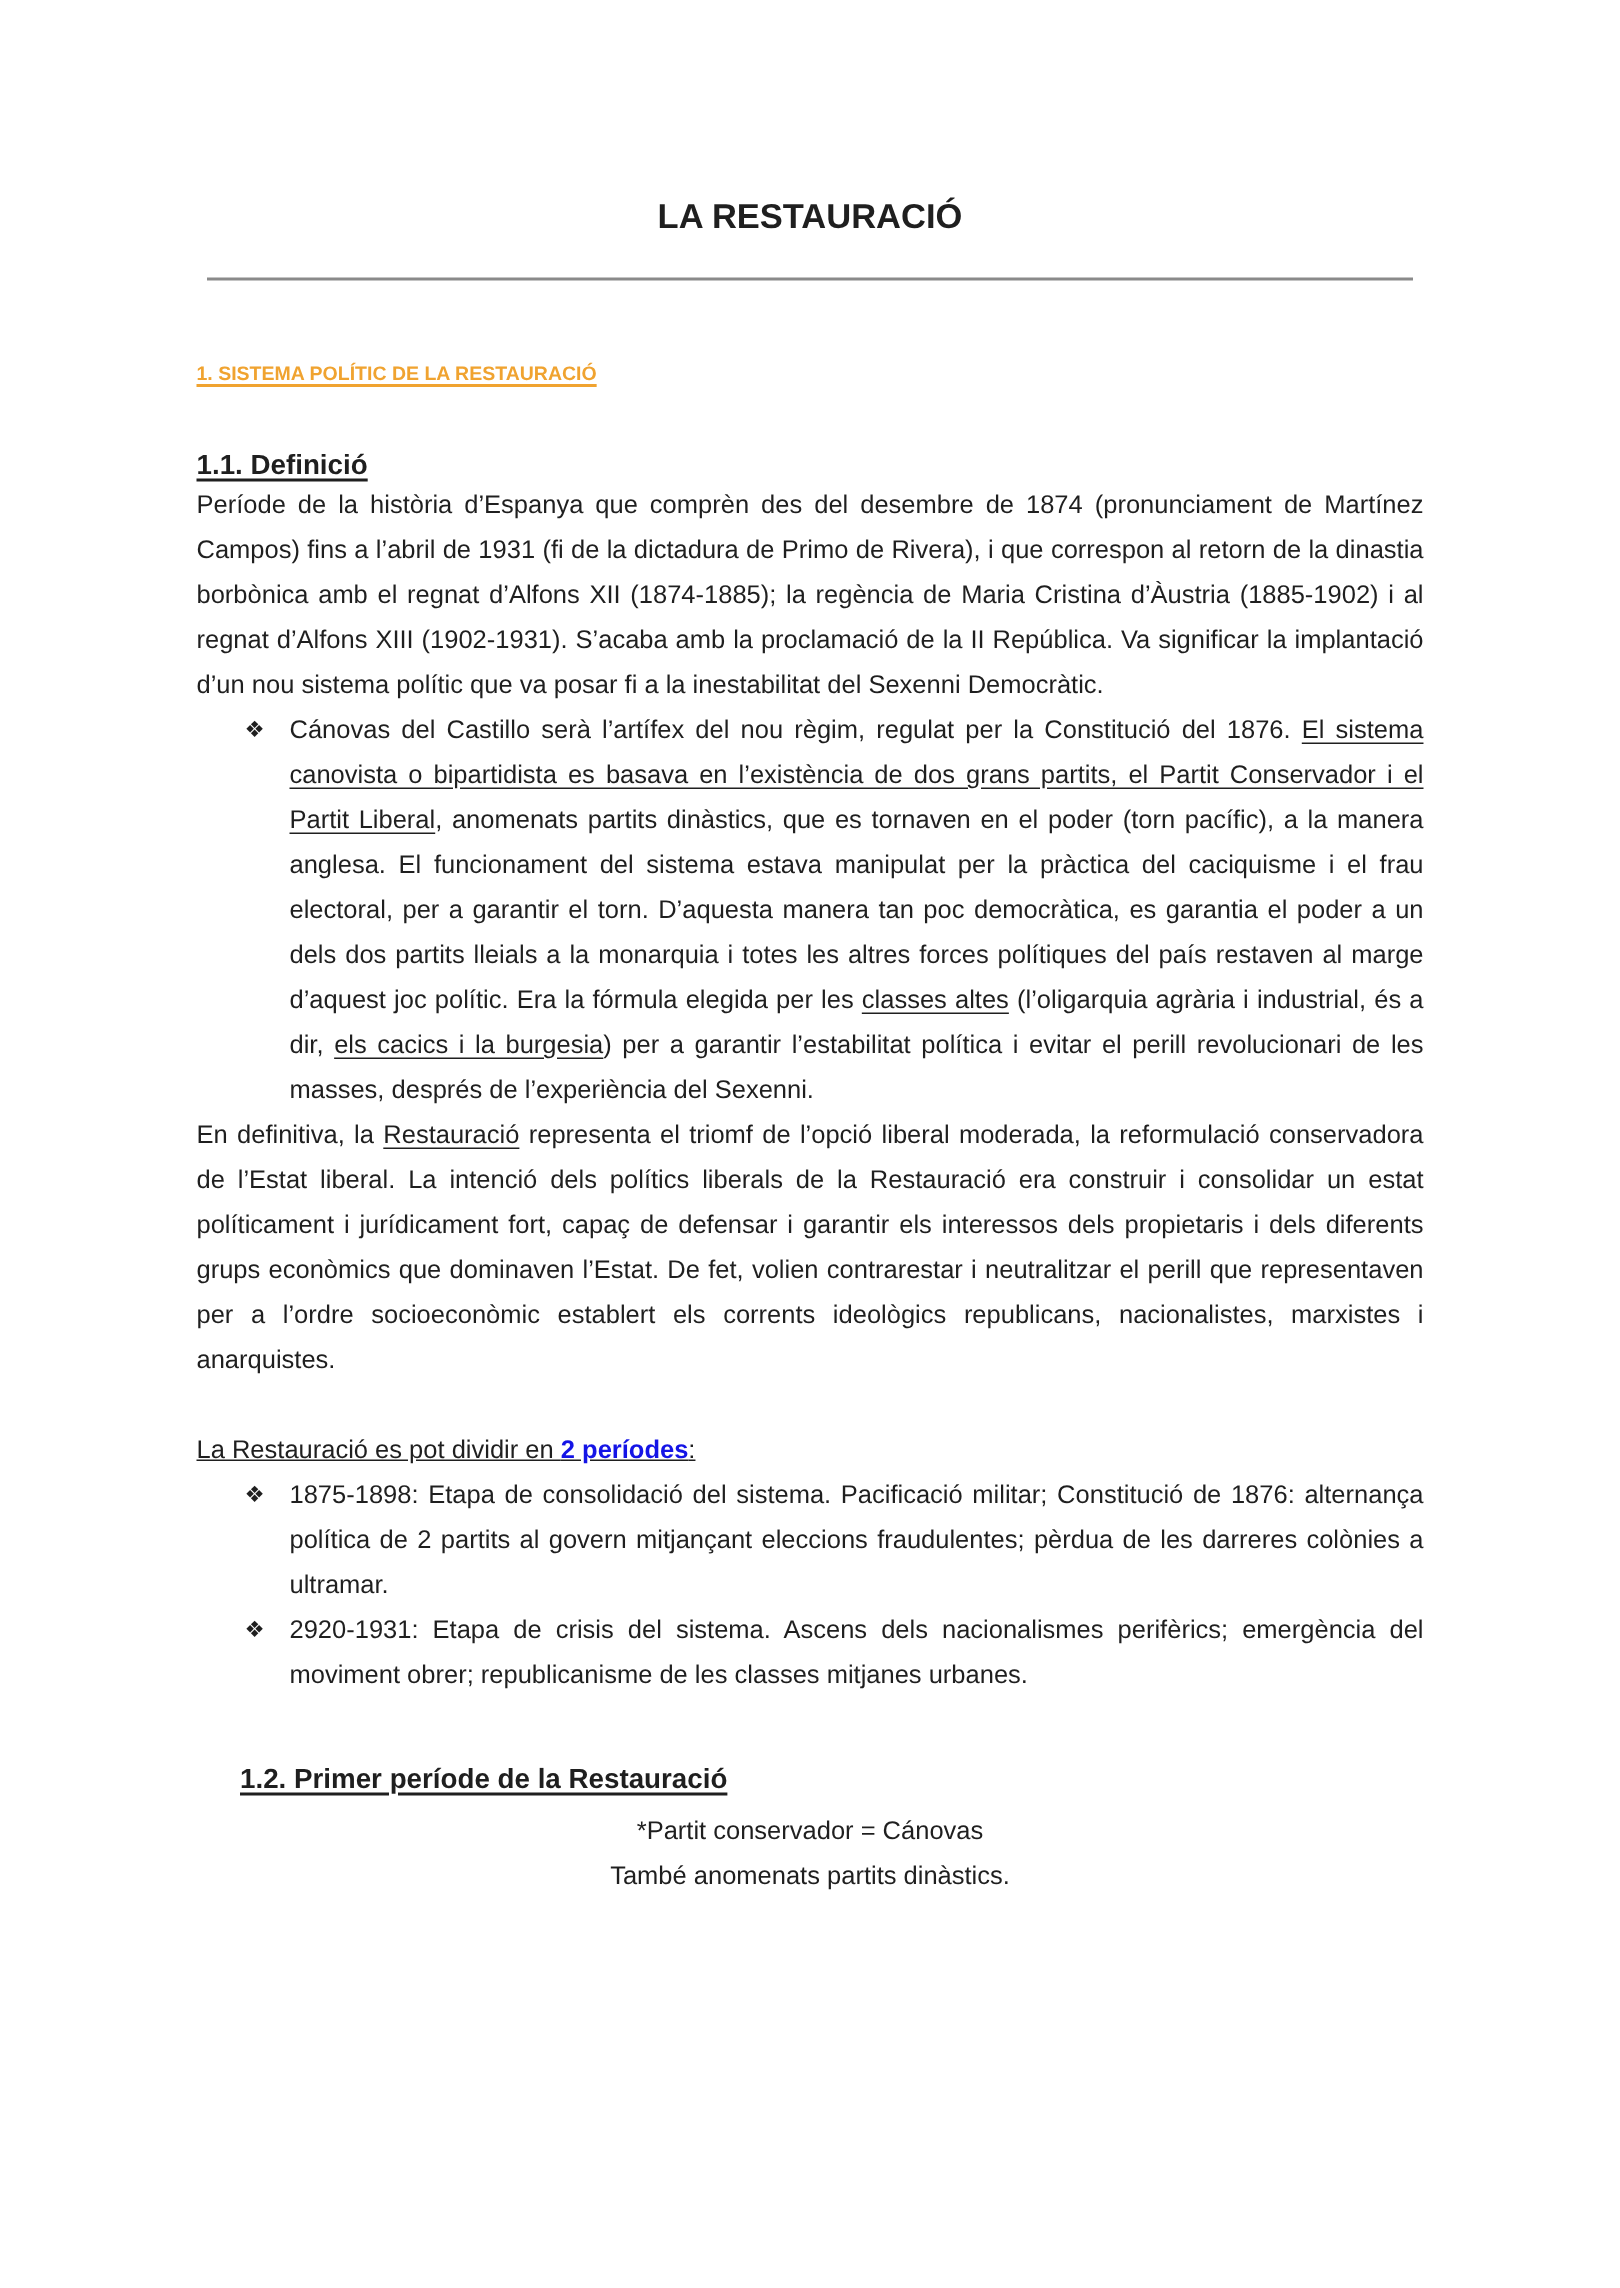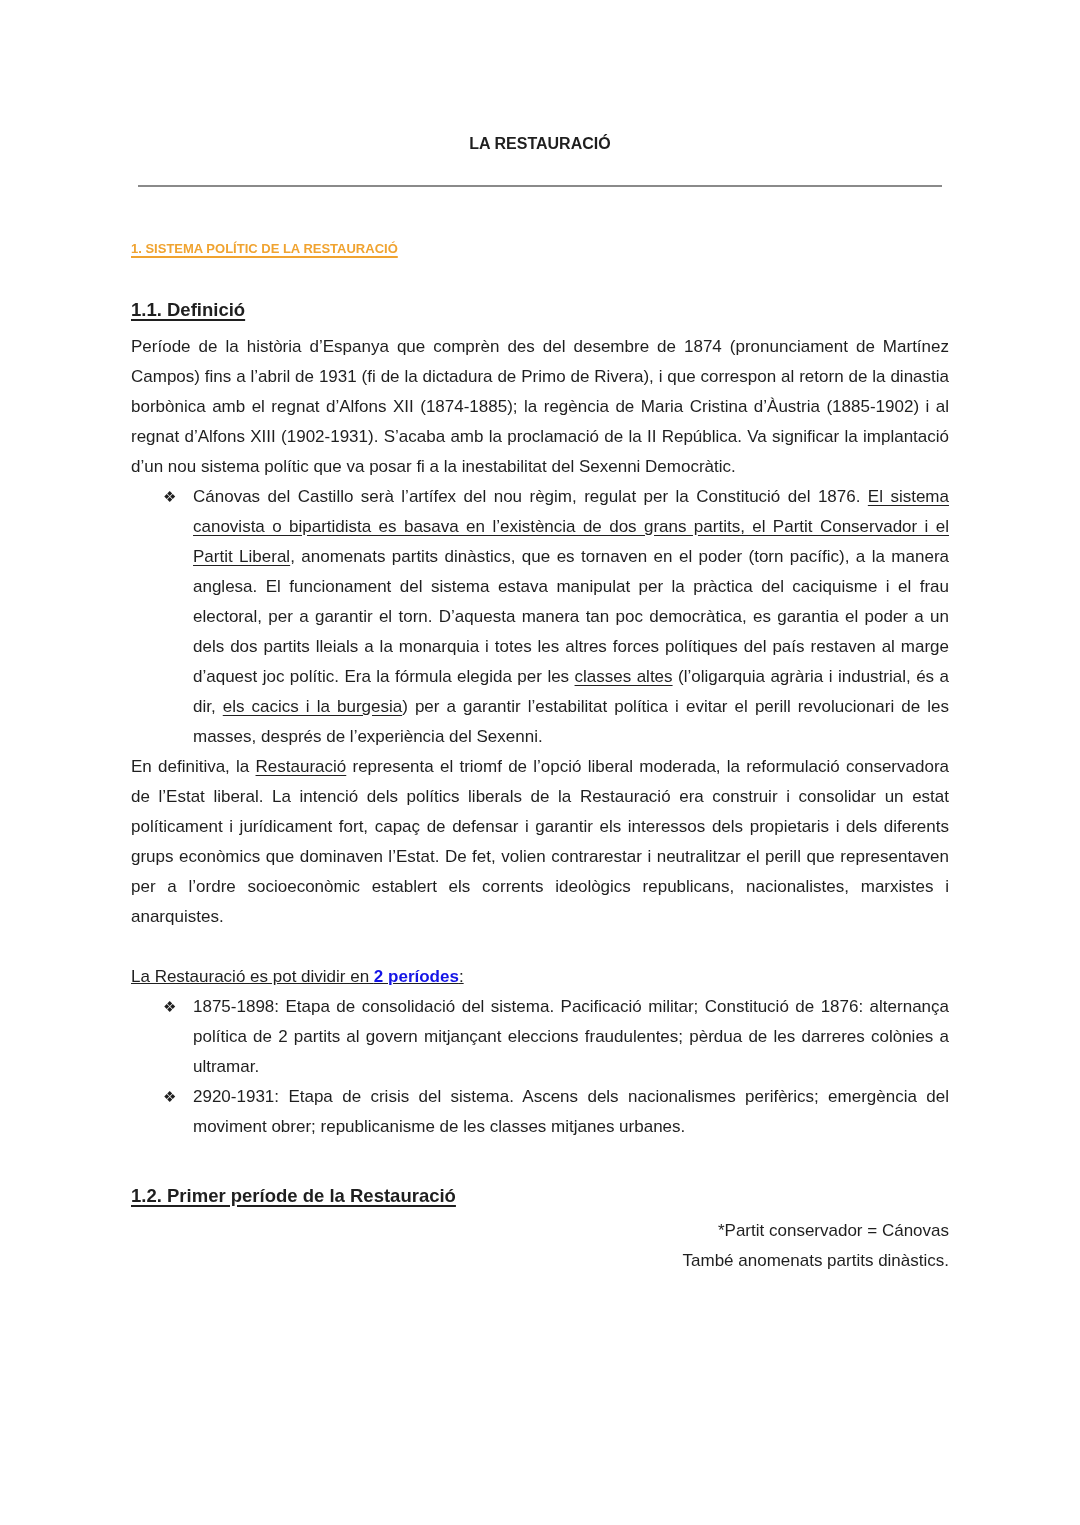--- a/index.html
+++ b/index.html
@@ -13,21 +13,21 @@
     background:#ffffff;
     padding:130px 131px 0 131px;
     font-family:"Liberation Sans","DejaVu Sans",sans-serif;
     font-size:17px;
     line-height:30px;
     color:var(--text,#1f1f1f);
     overflow:hidden;
   }
   .doc-title {
     text-align:center;
-    font-size:16px;
+    font-size:23px;
     line-height:28px;
     font-weight:bold;
     color:var(--text,#1f1f1f);
   }
   .divider {
     border:none;
     border-top:2px solid var(--divider,#8a8a8a);
     margin:27px 7px 0 7px;
   }
   .sec-heading {
@@ -41,39 +41,39 @@
     text-underline-offset:3px;
   }
   .sub-heading {
     font-size:18.5px;
     line-height:24px;
     font-weight:bold;
     text-decoration:underline;
     text-decoration-thickness:2px;
     text-underline-offset:3px;
   }
-  .sub-heading.first { margin-top:37px; margin-bottom:10px; }
-  .sub-heading.second { margin-top:42px; margin-bottom:8px; }
+  .sub-heading.first { margin-top:37px; margin-bottom:0; }
+  .sub-heading.second { margin-top:42px; margin-bottom:8px;margin-left:29px; }
   p.body { text-align:justify; }
   p.intro-periods { margin-top:30px;text-decoration:underline; }
   .u { text-decoration:underline; text-underline-offset:3px; }
   .blue-bold { color:var(--accent-blue,#1414e6); font-weight:bold; }
   ul.diamonds { list-style:none; }
   ul.diamonds li {
     position:relative;
     padding-left:62px;
     text-align:justify;
   }
   ul.diamonds li .marker {
     position:absolute;
     left:32px;
     top:0;
     font-size:15px;
   }
-  .plain-line { text-align:right; }
+  .plain-line { text-align:center; }
 </style>
 </head>
 <body>
 
 <div class="page">
 
   <h1 class="doc-title">LA RESTAURACIÓ</h1>
 
   <hr class="divider">
 

